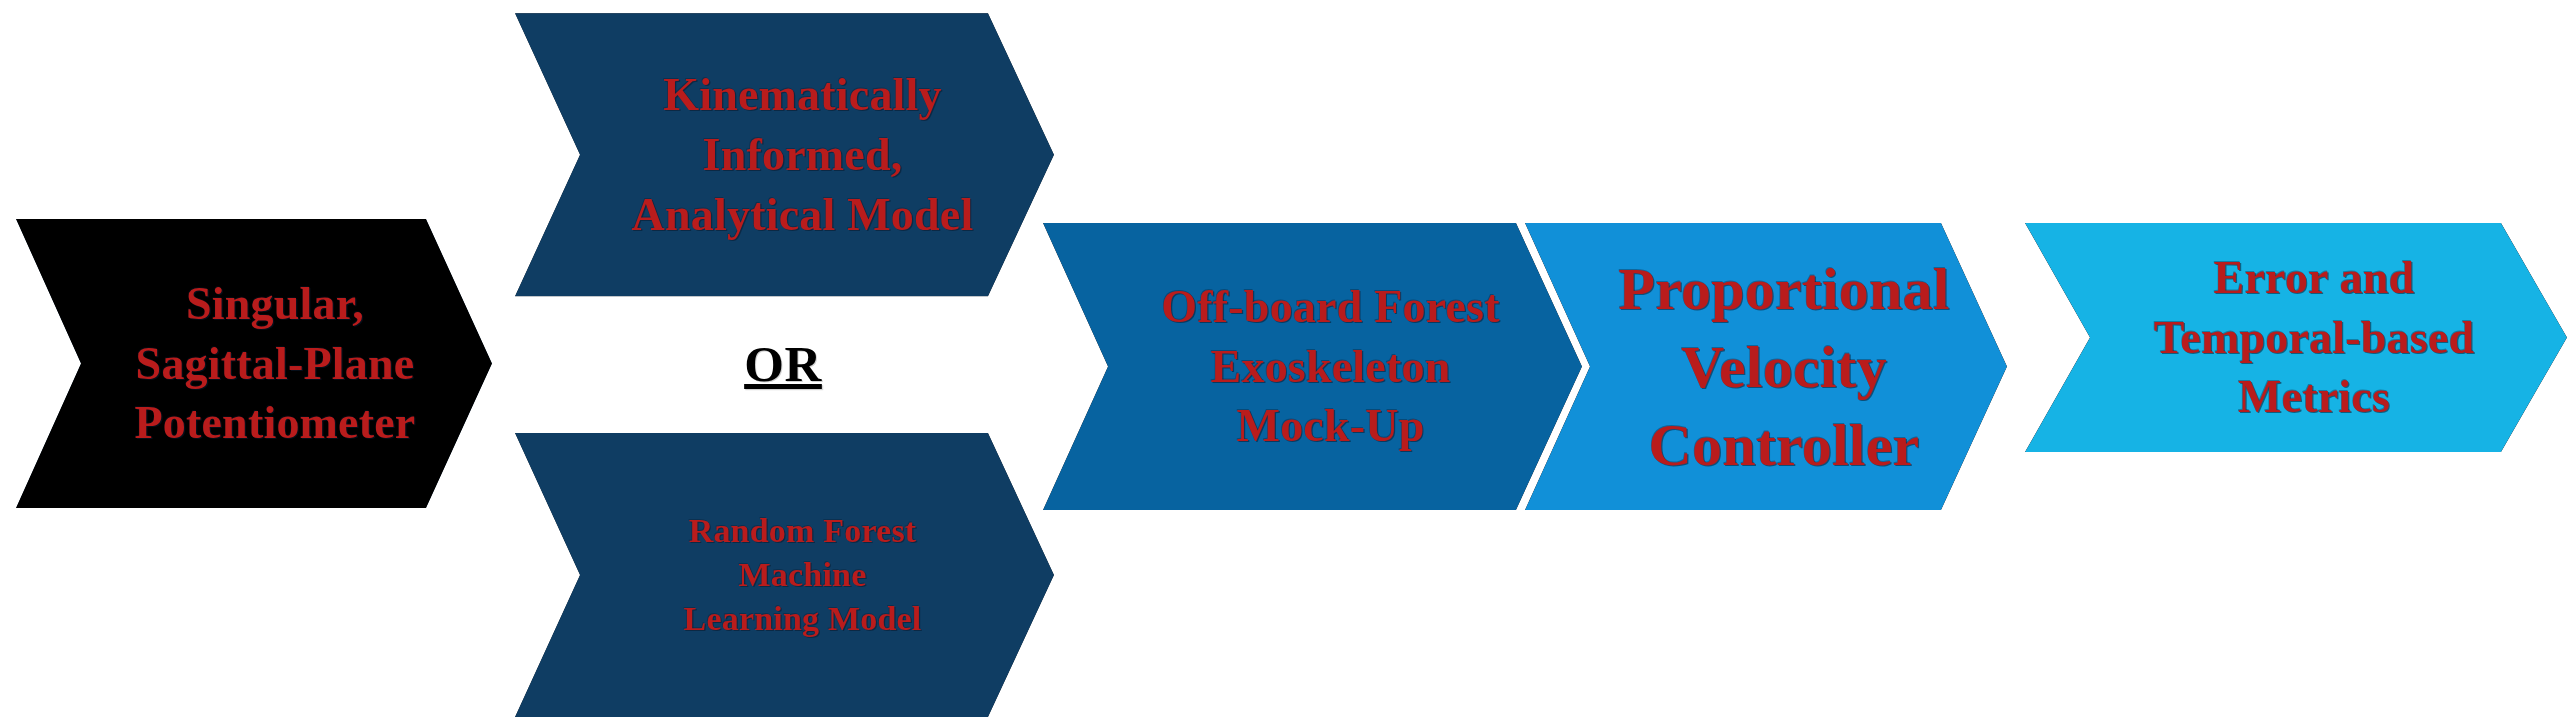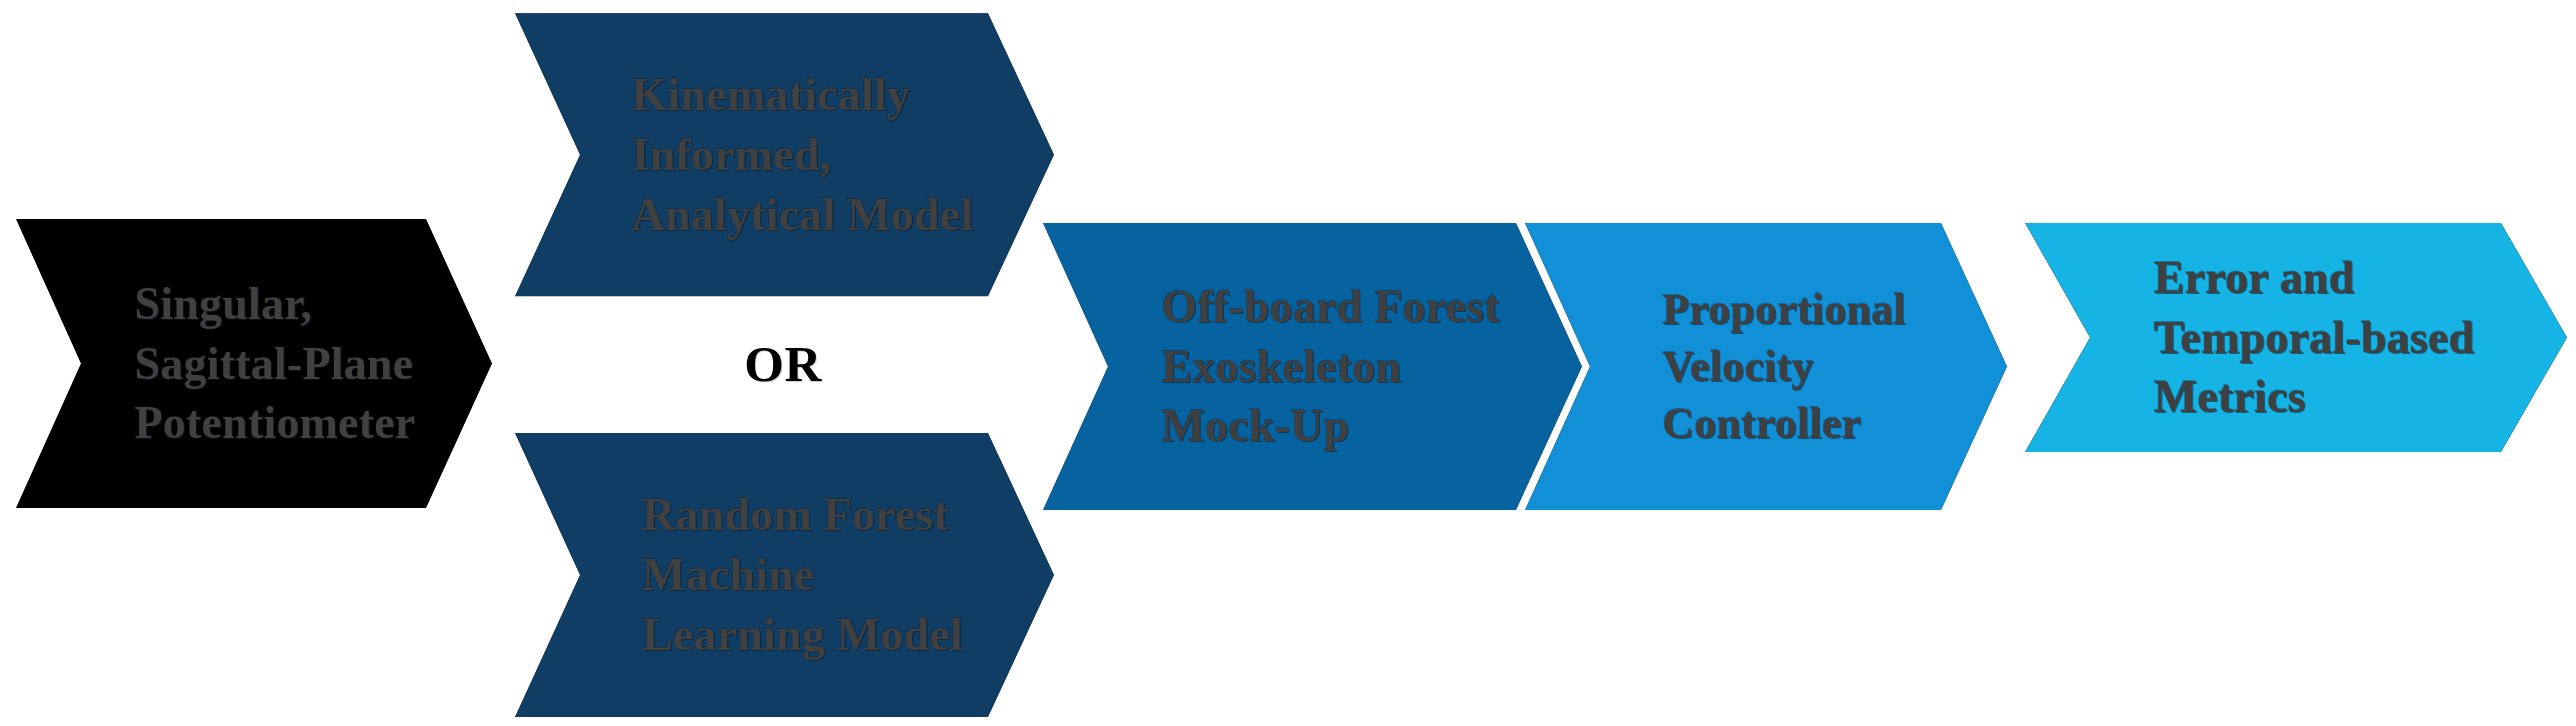--- a/index.html
+++ b/index.html
@@ -61,22 +61,23 @@
       100% 50%,
       calc(100% - var(--tip)) 100%,
       0% 100%,
       var(--notch) 50%
     );
     z-index: 1;
   }
   .chev-label {
     position: relative;
     z-index: 2;
-    color: #404040;
+    color: #b91c1c;
     font-weight: bold;
+    text-align: center;
     line-height: 1.30;
     white-space: pre-line;
     text-shadow:
        1.2px 1.2px 0px rgba(10,25,45,0.55),
       -0.6px -0.6px 0px rgba(10,25,45,0.35);
     letter-spacing: 0.2px;
   }
 
   
   #node-sensor {
@@ -91,37 +92,37 @@
     left: 515px; top: 13.3px;  width: 539px; height: 283px;
     --tip: 66px; --notch: 65px;
     font-size: 46px;
   }
   #node-analytical .chev-fill { background: #0f3d63; }
   #node-analytical .chev-label { padding-left: 36px; }
 
   #node-rf {
     left: 515px; top: 433px; width: 539px; height: 284px;
     --tip: 66px; --notch: 65px;
-    font-size: 46px;
+    font-size: 34px;
   }
   #node-rf .chev-fill { background: #0f3d63; }
   #node-rf .chev-label { padding-left: 36px; }
 
   #node-exo {
     left: 1043px; top: 223px; width: 539px; height: 287px;
     --tip: 66px; --notch: 65px;
     font-size: 46px;
   }
   #node-exo .chev-fill { background: #0763a0; }
   #node-exo .chev-label { padding-left: 36px; }
 
   #node-controller {
     left: 1525px; top: 223px; width: 482px; height: 287px;
     --tip: 66px; --notch: 65px;
-    font-size: 44px;
+    font-size: 60px;
   }
   #node-controller .chev-fill { background: #1190d8; }
   #node-controller .chev-label { padding-left: 36px; }
 
   #node-metrics {
     left: 2025px; top: 223px; width: 542px; height: 229px;
     --tip: 66px; --notch: 65px;
     font-size: 46px;
   }
   #node-metrics .chev-fill { background: #16b3e5; }
@@ -132,20 +133,21 @@
     position: absolute;
     left: 542px;
     top: 301px;
     width: 482px;
     height: 127px;
     display: flex;
     align-items: center;
     justify-content: center;
     background: transparent;
     z-index: 3;
+    text-decoration: underline;
   }
   #or-connector .or-text {
     color: #000000;
     font-weight: bold;
     font-size: 51px;
     line-height: 1;
     letter-spacing: 0.6px;
     text-shadow: 1.2px 1.2px 0 rgba(0,0,0,0.18);
   }
 </style>

